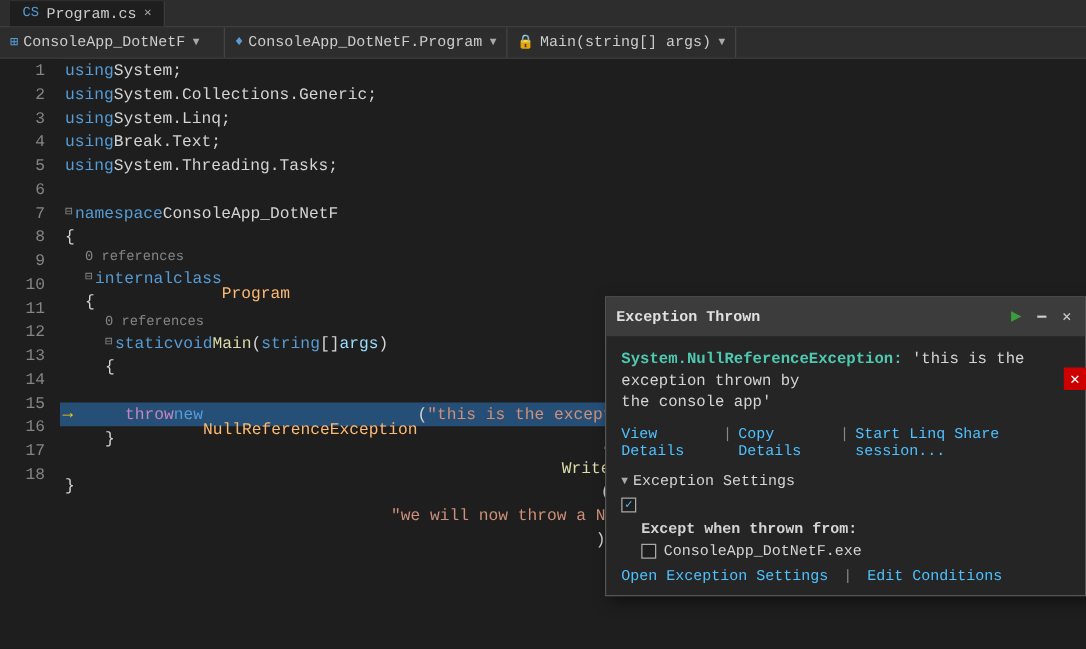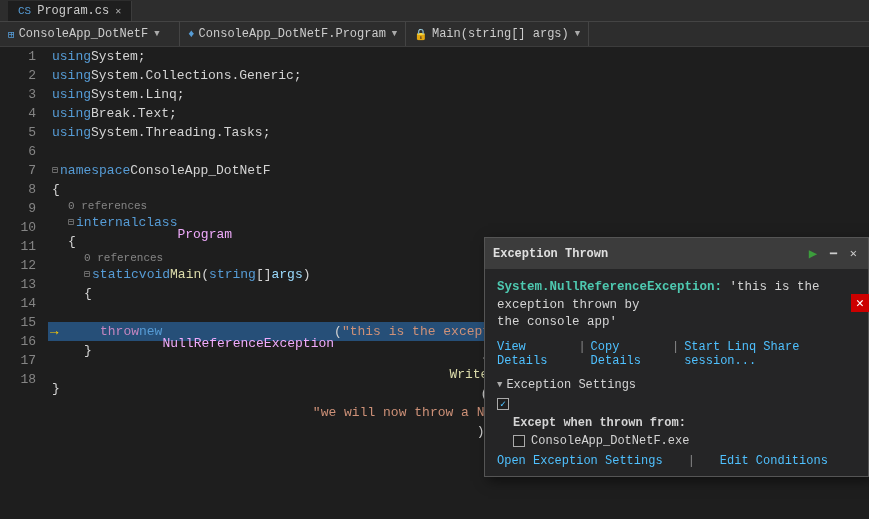--- a/index.html
+++ b/index.html
@@ -129,21 +129,21 @@
     
     .fold {
       color: #858585;
       font-size: 10px;
       cursor: pointer;
     }
 
     
     .kw { color: #569cd6; }
     .kw2 { color: #c586c0; }
-    .type { color: #f0abfc; margin-top: 24px; }
+    .type { color: #fdba74; margin-top: 24px; }
     .str { color: #ce9178; }
     .ref { color: #858585; font-size: 11px; }
     .method { color: #dcdcaa; }
     .plain { color: #d4d4d4; }
     .var { color: #9cdcfe; }
 
     
     .exception-popup {
       position: absolute;
       right: 0;
@@ -266,21 +266,21 @@
       color: #d4d4d4;
     }
 
     .popup-indent-label {
       font-weight: bold;
       margin-bottom: 4px;
     }
 
     .popup-bottom-links {
       display: flex;
-      gap: 20px;
+      gap: 7px;
       margin-top: 4px;
       font-size: 12px;
       align-items: flex-start;
     }
 
     .error-box {
       position: absolute;
       right: 0;
       top: 247px;
       background: #cc0000;

